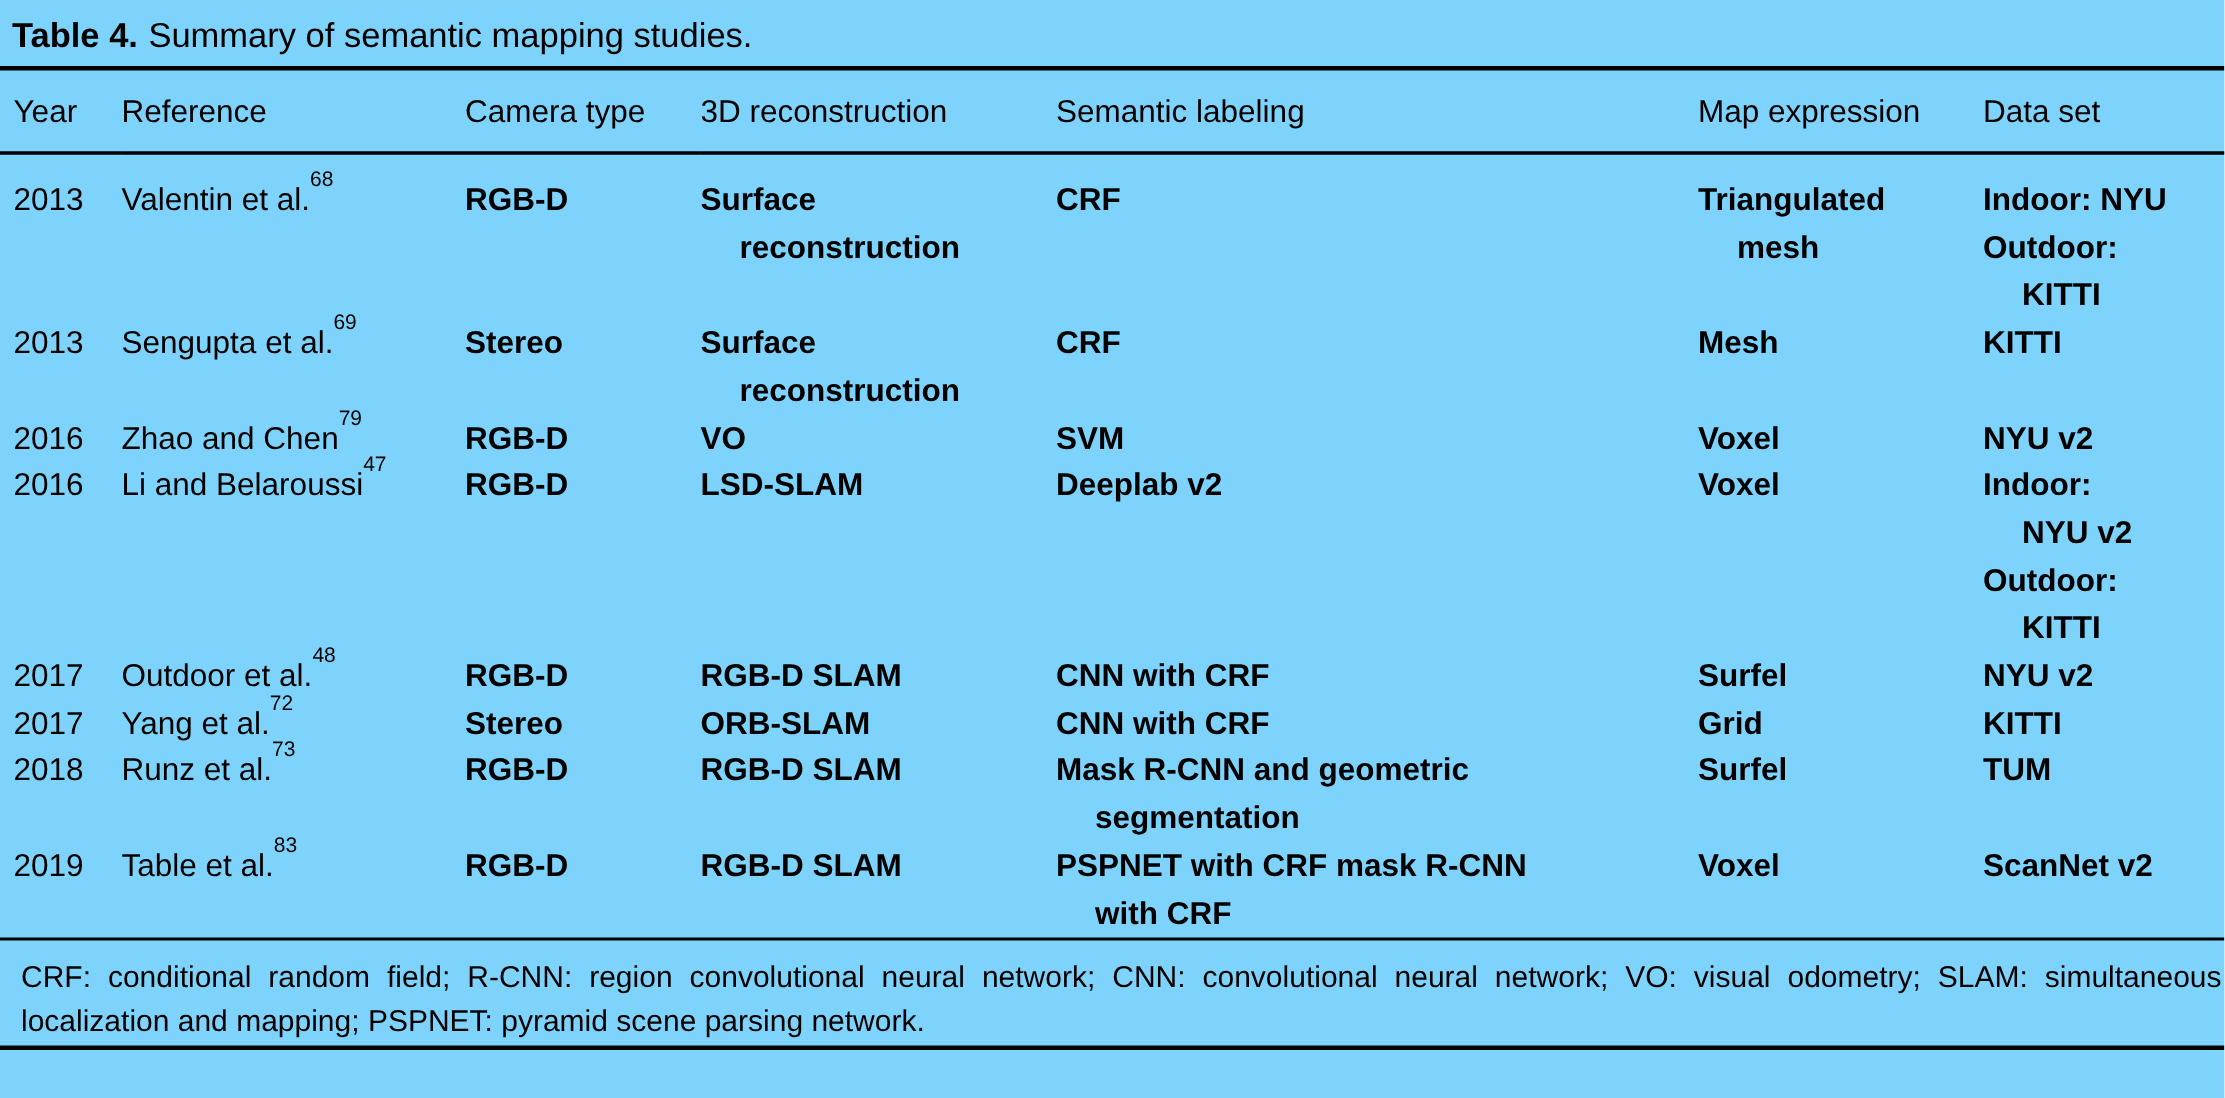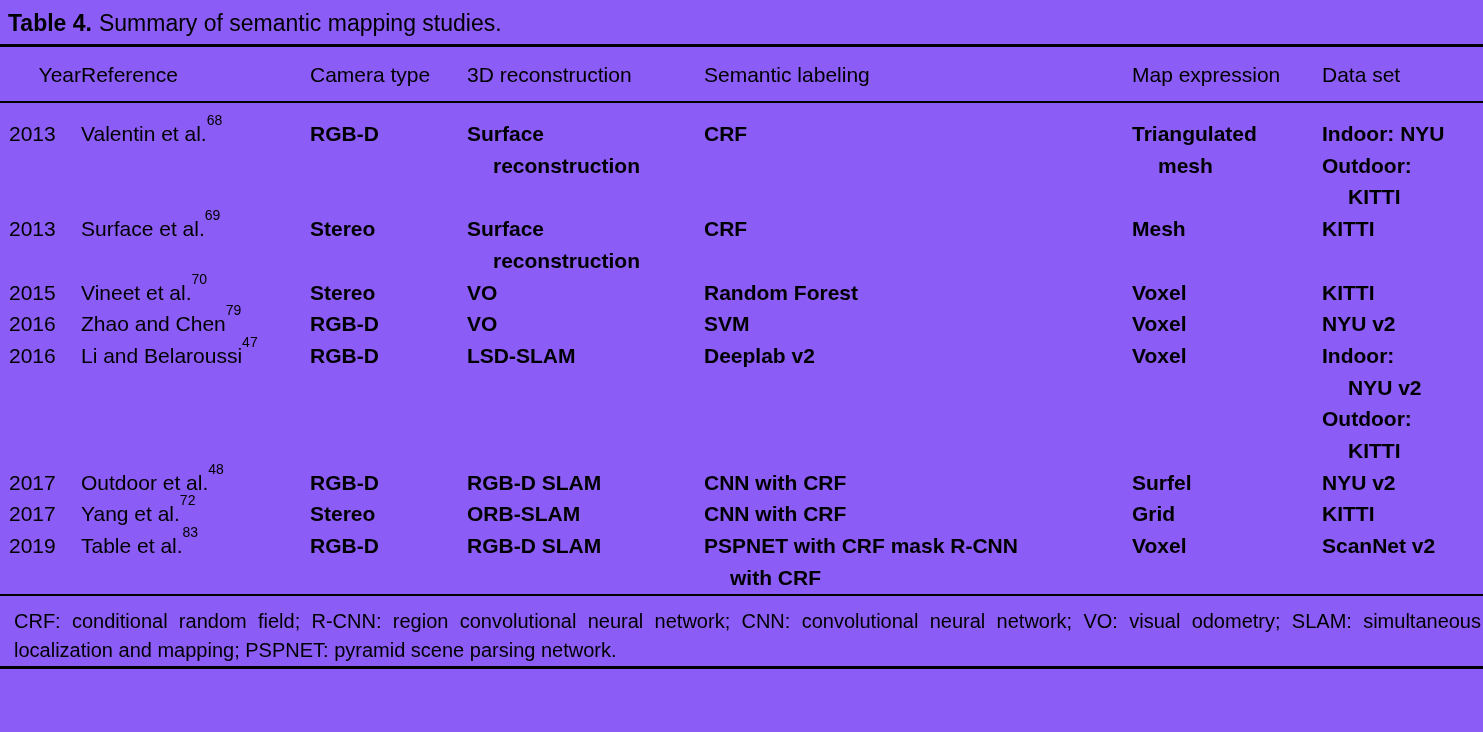--- a/index.html
+++ b/index.html
@@ -1,20 +1,20 @@
 <!DOCTYPE html>
 <html><head>
 <meta charset="utf-8">
 <style>
   html, body { margin: 0; padding: 0; background: #ffffff; }
   .page {
     width: 1483px;
     height: 732px;
     overflow: hidden;
-    background: #8b5cf6;
+    background: #7dd3fc;
     color: #000000;
     font-family: "Liberation Sans", sans-serif;
     position: relative;
   }
   
   .caption {
     box-sizing: border-box;
     height: 47px;
     padding: 9px 0 0 8px;
     border-bottom: 3px solid #000;
@@ -33,21 +33,21 @@
   .data-table th {
     font-weight: normal;
     text-align: left;
     vertical-align: bottom;
     font-size: 21px;
     line-height: 24px;
     padding: 16px 0 14px 0;
     border-bottom: 2px solid #000;
     white-space: nowrap;
   }
-  .data-table th:first-child { padding-left: 9px; text-align: right; }
+  .data-table th:first-child { padding-left: 9px; }
   .data-table td {
     vertical-align: top;
     font-size: 21px;
     line-height: 31.7px;
     padding: 0;
   }
   .data-table td:first-child { padding-left: 9px; }
   .data-table tbody tr:first-child td { padding-top: 15px; }
   .line { white-space: nowrap; font-weight: bold; }
   .line.ind { padding-left: 26px; }
@@ -118,52 +118,33 @@
             <div class="line ind">mesh</div>
           </td>
           <td>
             <div class="line">Indoor: NYU</div>
             <div class="line">Outdoor:</div>
             <div class="line ind">KITTI</div>
           </td>
         </tr>
         <tr>
           <td>2013</td>
-          <td><span>Surface et al.</span><sup class="cite">69</sup></td>
+          <td><span>Sengupta et al.</span><sup class="cite">69</sup></td>
           <td>
             <div class="line">Stereo</div>
           </td>
           <td>
             <div class="line">Surface</div>
             <div class="line ind">reconstruction</div>
           </td>
           <td>
             <div class="line">CRF</div>
           </td>
           <td>
             <div class="line">Mesh</div>
-          </td>
-          <td>
-            <div class="line">KITTI</div>
-          </td>
-        </tr>
-        <tr>
-          <td>2015</td>
-          <td><span>Vineet et al.</span><sup class="cite">70</sup></td>
-          <td>
-            <div class="line">Stereo</div>
-          </td>
-          <td>
-            <div class="line">VO</div>
-          </td>
-          <td>
-            <div class="line">Random Forest</div>
-          </td>
-          <td>
-            <div class="line">Voxel</div>
           </td>
           <td>
             <div class="line">KITTI</div>
           </td>
         </tr>
         <tr>
           <td>2016</td>
           <td><span>Zhao and Chen</span><sup class="cite">79</sup></td>
           <td>
             <div class="line">RGB-D</div>
@@ -235,20 +216,40 @@
             <div class="line">CNN with CRF</div>
           </td>
           <td>
             <div class="line">Grid</div>
           </td>
           <td>
             <div class="line">KITTI</div>
           </td>
         </tr>
         <tr>
+          <td>2018</td>
+          <td><span>Runz et al.</span><sup class="cite">73</sup></td>
+          <td>
+            <div class="line">RGB-D</div>
+          </td>
+          <td>
+            <div class="line">RGB-D SLAM</div>
+          </td>
+          <td>
+            <div class="line">Mask R-CNN and geometric</div>
+            <div class="line ind">segmentation</div>
+          </td>
+          <td>
+            <div class="line">Surfel</div>
+          </td>
+          <td>
+            <div class="line">TUM</div>
+          </td>
+        </tr>
+        <tr>
           <td>2019</td>
           <td><span>Table et al.</span><sup class="cite">83</sup></td>
           <td>
             <div class="line">RGB-D</div>
           </td>
           <td>
             <div class="line">RGB-D SLAM</div>
           </td>
           <td>
             <div class="line">PSPNET with CRF mask R-CNN</div>

